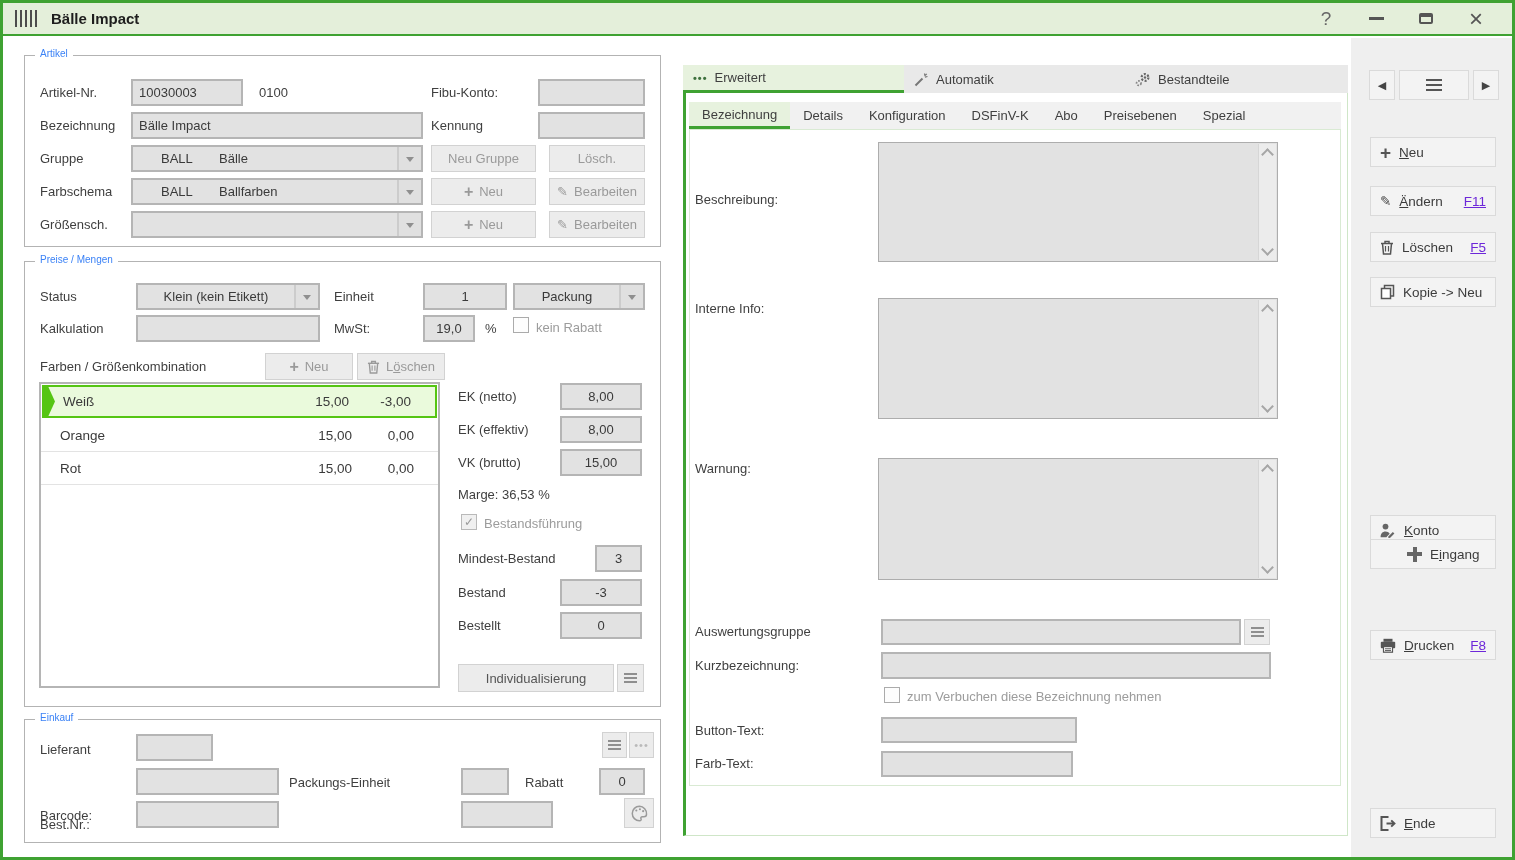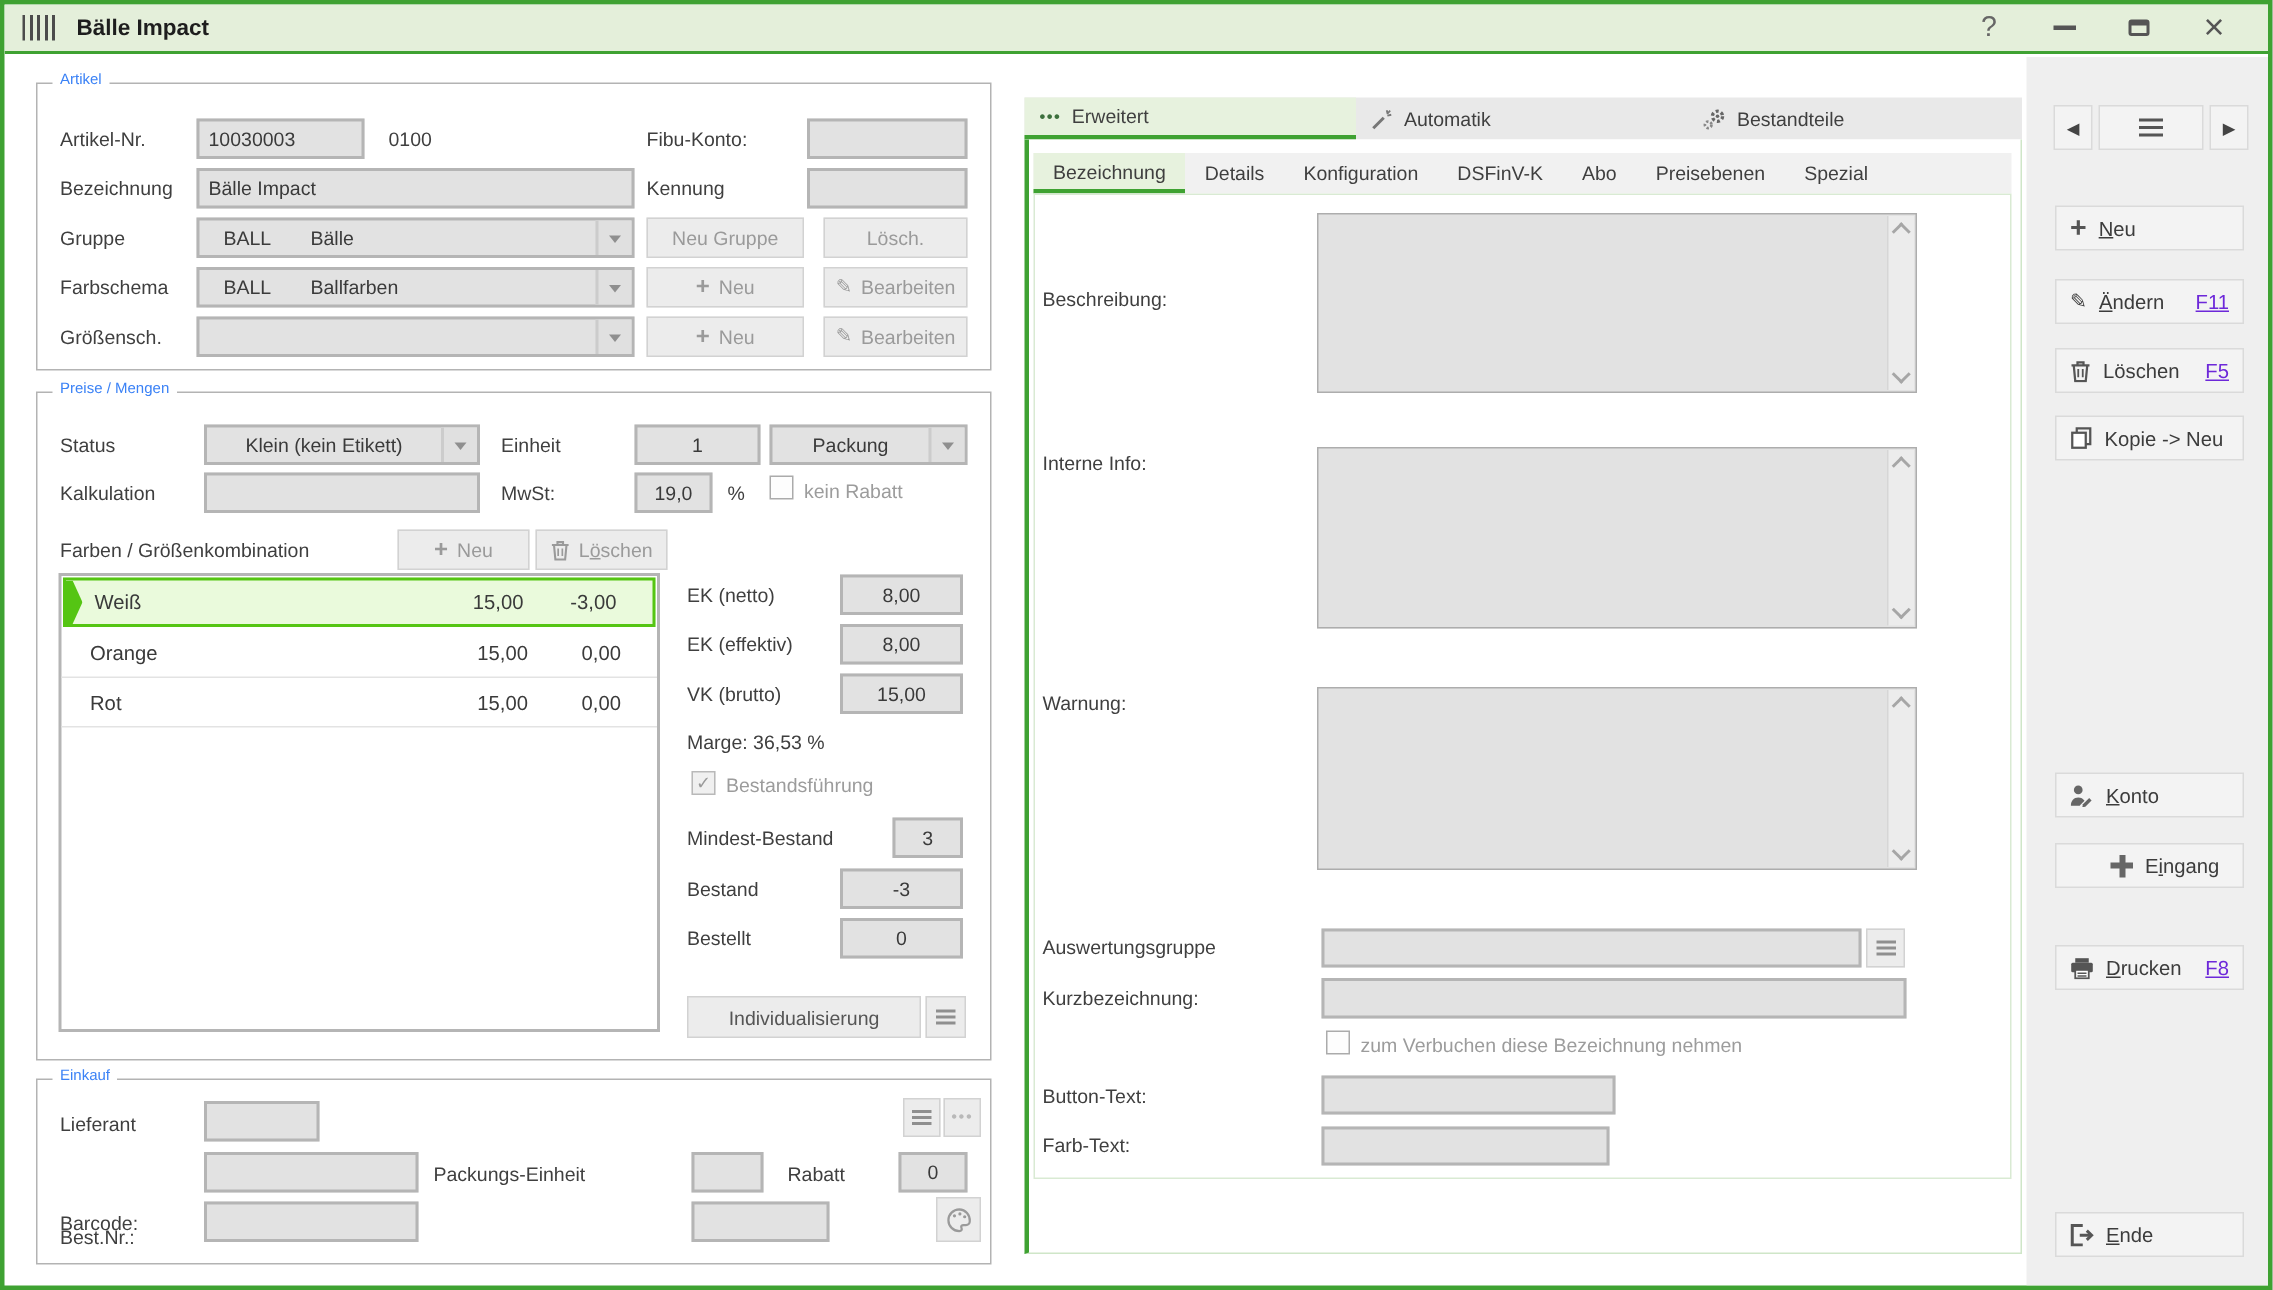--- a/index.html
+++ b/index.html
@@ -21,21 +21,21 @@
   .lbl.gray{color:#9c9c9c;}
   .field{position:absolute;box-sizing:border-box;background:#e2e2e2;border:2px solid #b5b5b5;
     font-family:"Liberation Sans",sans-serif;font-size:13px;color:#3a3a3a;padding:0 6px;}
   input.field{outline:none;}
   .center{text-align:center;}
   .gbtn{position:absolute;box-sizing:border-box;background:#ececec;border:1px solid #d2d2d2;color:#9a9a9a;
     font-size:13px;display:flex;align-items:center;justify-content:center;gap:6px;}
   .combo{position:absolute;box-sizing:border-box;border:2px solid #b5b5b5;background:#e2e2e2;display:flex;}
   .combo-main{flex:1;display:flex;align-items:center;font-size:13px;color:#3a3a3a;overflow:hidden;}
   .combo-main.centered{justify-content:center;}
-  .combo-code{margin-left:16px;width:58px;}
+  .combo-code{margin-left:28px;width:58px;}
   .combo-arrow{width:22px;background:#e0e0e0;border-left:2px solid #cccccc;display:flex;align-items:center;justify-content:center;}
   .tri{width:0;height:0;border:4px solid transparent;border-top:5px solid #8f8f8f;margin-top:5px;}
   .group{position:absolute;border:1px solid #b3b3b3;box-sizing:border-box;}
   .legend{position:absolute;top:-8px;left:10px;background:#fff;padding:0 5px;font-size:10px;color:#3b82f6;}
   .cb{position:absolute;box-sizing:border-box;width:16px;height:16px;border:1px solid #ababab;background:#fdfdfd;
     display:flex;align-items:center;justify-content:center;font-size:12px;color:#9a9a9a;}
   .cb.checked{background:#f0f0f0;border-color:#b9b9b9;}
   .plus{font-size:16px;font-weight:bold;line-height:1;}
   .glyph{font-family:"DejaVu Sans",sans-serif;}
   .hamb{width:13px;height:2px;background:#8f8f8f;box-shadow:0 4px 0 #8f8f8f,0 -4px 0 #8f8f8f;}
@@ -424,21 +424,21 @@
   </div>
 
   <div class="sbtn" style="top:512px;align-items:center;">
     <svg width="16" height="15" viewBox="0 0 16 15">
       <circle cx="5.5" cy="3.6" r="2.9" fill="#666"></circle>
       <path d="M0.6 14.2 C0.6 10.7 2.6 8.6 5.5 8.6 C7.3 8.6 8.8 9.4 9.7 10.8 L7 13.5 L6.5 14.2 Z" fill="#666"></path>
       <path d="M8.6 13.2 l4.2 -4.2 l1.6 1.6 l-4.2 4.2 l-2 0.4 z" fill="#666"></path>
     </svg>
     <span><span class="mn">K</span><span>onto</span></span>
   </div>
-  <div class="sbtn" style="top:559px;padding-left:36px;">
+  <div class="sbtn" style="top:536px;padding-left:36px;">
     <span class="bigplus"></span>
     <span><span>E</span><span class="mn">i</span><span>ngang</span></span>
   </div>
   <div class="sbtn" style="top:627px;">
     <svg width="16" height="15" viewBox="0 0 16 15">
       <rect x="3.5" y="0.8" width="9" height="3" fill="#555"></rect>
       <rect x="0.8" y="3.8" width="14.4" height="6.4" rx="1" fill="#555"></rect>
       <rect x="3.5" y="8.6" width="9" height="5.6" fill="#fff" stroke="#555" stroke-width="1.2"></rect>
       <path d="M5 10.8 h6 M5 12.6 h6" stroke="#555" stroke-width="1"></path>
     </svg>

